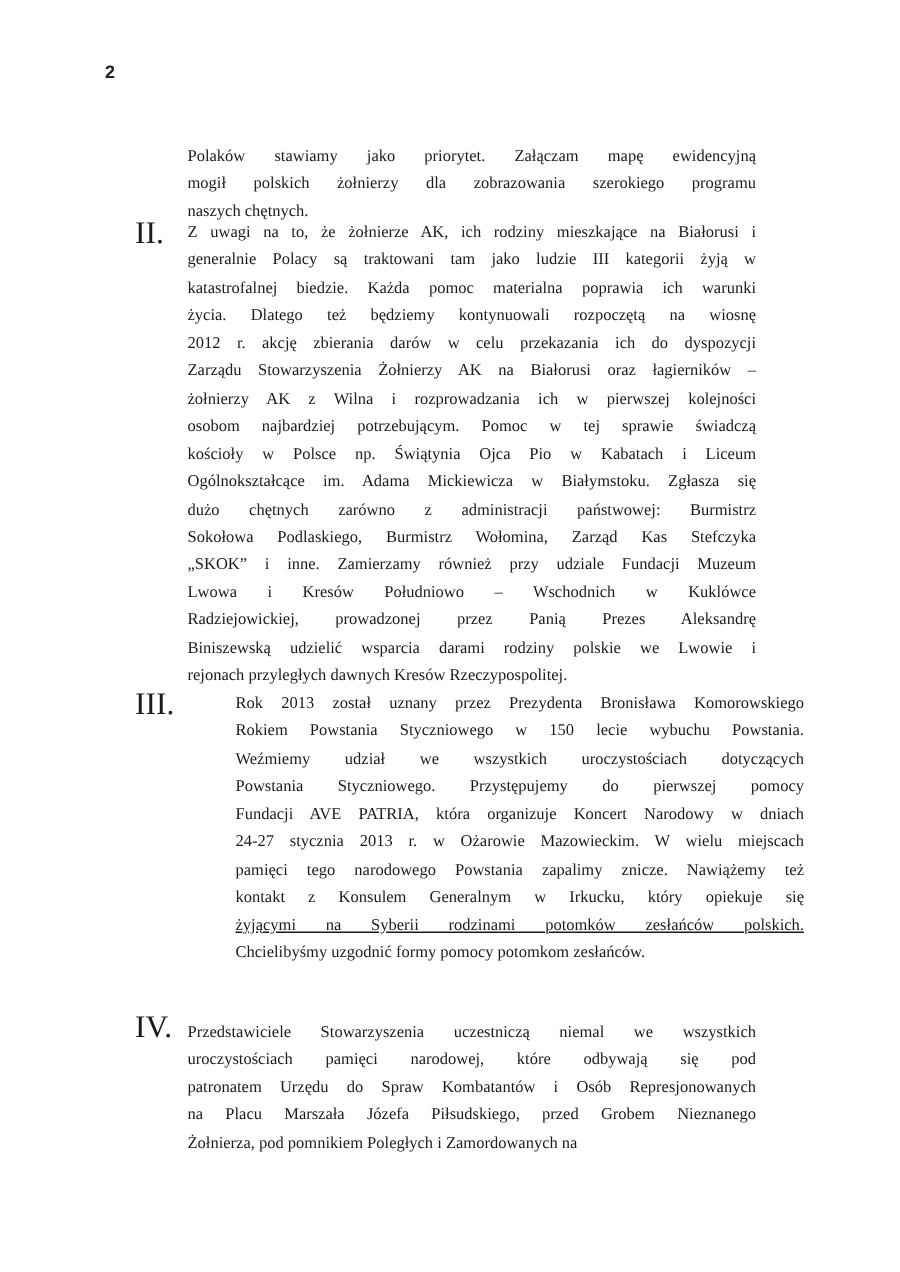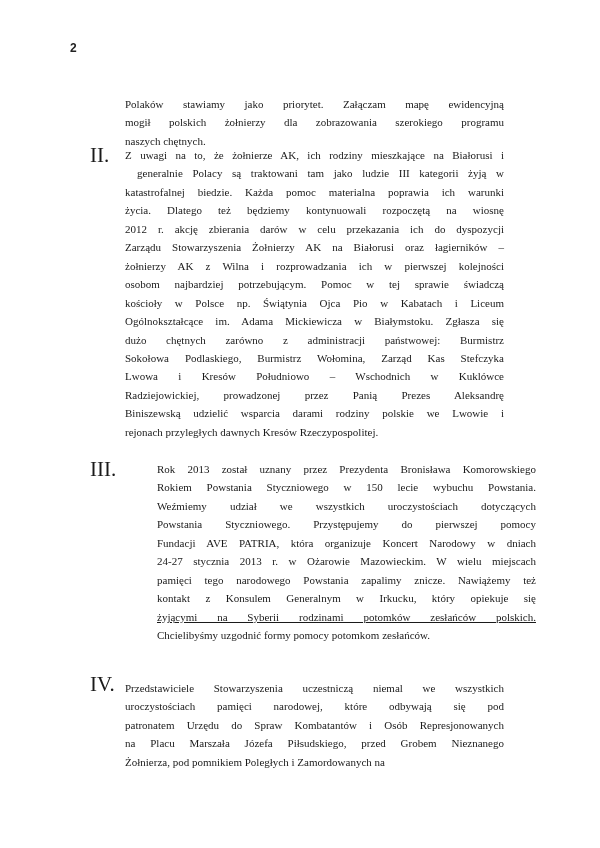--- a/index.html
+++ b/index.html
@@ -20,31 +20,32 @@
 
 <div class="para" id="intro" style="top:95px;">
     <span class="line" style="white-space: normal;">Polaków stawiamy jako priorytet.            Załączam mapę ewidencyjną</span>
     <span class="line" style="white-space: normal;">mogił polskich żołnierzy dla zobrazowania szerokiego programu</span>
     <span class="line last" style="white-space: normal;">naszych chętnych.</span>
   </div>
 
 <div class="num" style="top:146px;">II.</div>
 <div class="para" id="sec0" style="top:146px;">
     <span class="line" style="white-space: normal;">Z uwagi na to, że żołnierze AK, ich rodziny mieszkające na Białorusi i</span>
-    <span class="line" style="white-space: normal; margin-left: 12px;">generalnie Polacy są traktowani tam jako ludzie III kategorii żyją w</span>
+    <span class="line" style="white-space: normal;">generalnie Polacy są traktowani tam jako ludzie III kategorii żyją w</span>
     <span class="line" style="white-space: normal;">katastrofalnej biedzie. Każda pomoc materialna poprawia ich warunki</span>
     <span class="line" style="white-space: normal;">życia. Dlatego też będziemy kontynuowali rozpoczętą na wiosnę</span>
     <span class="line" style="white-space: normal;">2012 r. akcję zbierania darów w celu przekazania ich do dyspozycji</span>
     <span class="line" style="white-space: normal;">Zarządu Stowarzyszenia Żołnierzy AK na Białorusi oraz łagierników –</span>
     <span class="line" style="white-space: normal;">żołnierzy AK z Wilna i rozprowadzania ich w pierwszej kolejności</span>
     <span class="line" style="white-space: normal;">osobom najbardziej potrzebującym. Pomoc w tej sprawie świadczą</span>
     <span class="line" style="white-space: normal;">kościoły w Polsce np. Świątynia Ojca Pio w Kabatach i Liceum</span>
     <span class="line" style="white-space: normal;">Ogólnokształcące im. Adama Mickiewicza w Białymstoku. Zgłasza się</span>
     <span class="line" style="white-space: normal;">dużo chętnych zarówno z administracji państwowej: Burmistrz</span>
     <span class="line" style="white-space: normal;">Sokołowa Podlaskiego, Burmistrz Wołomina, Zarząd Kas Stefczyka</span>
+    <span class="line" style="white-space: normal;">„SKOK” i inne. Zamierzamy również przy udziale Fundacji Muzeum</span>
     <span class="line" style="white-space: normal;">Lwowa i Kresów Południowo – Wschodnich w Kuklówce</span>
     <span class="line" style="white-space: normal;">Radziejowickiej, prowadzonej przez Panią Prezes Aleksandrę</span>
     <span class="line" style="white-space: normal;">Biniszewską udzielić wsparcia darami rodziny polskie we Lwowie i</span>
     <span class="line last" style="white-space: normal;">rejonach przyległych dawnych Kresów Rzeczypospolitej.</span>
   </div>
 
 <div class="num" style="top:460px;">III.</div>
 <div class="para" id="sec1" style="top:460px;margin-left:32px;">
     <span class="line" style="white-space: normal;">Rok 2013 został uznany przez Prezydenta Bronisława Komorowskiego</span>
     <span class="line" style="white-space: normal;">Rokiem Powstania Styczniowego w 150 lecie wybuchu Powstania.</span>

